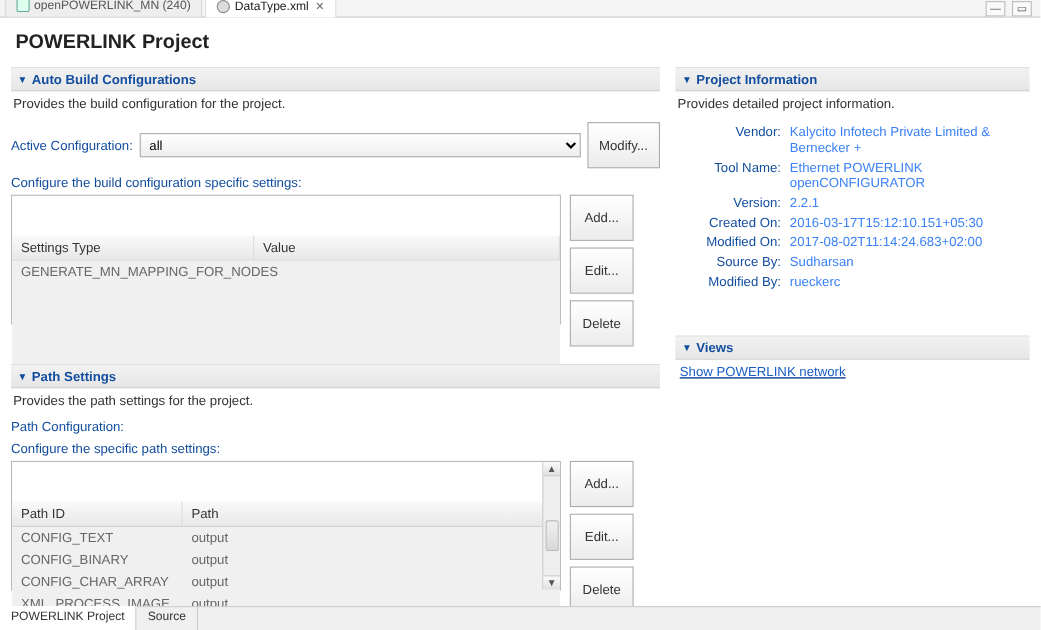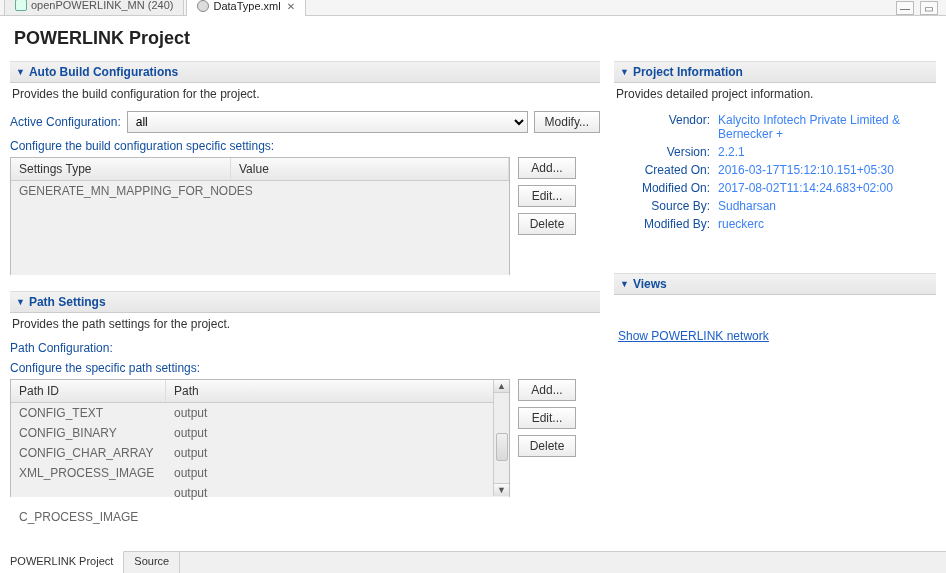--- a/index.html
+++ b/index.html
@@ -123,21 +123,21 @@
     font-family: inherit;
     font-size: 12px;
     height: 22px;
     border: 1px solid #aaa;
     background: linear-gradient(#fff,#eee);
     padding: 1px 4px;
   }
   .btn {
     border: 1px solid #aaa;
     background: linear-gradient(#fff,#ececec);
-    padding: 3px 10px;
+    padding: 13px 10px;
     font-size: 12px;
     color: #333;
     cursor: pointer;
     min-width: 58px;
     text-align: center;
   }
   .sub-label {
     color: #124d9e;
     margin: 6px 0 4px 0;
   }
@@ -146,20 +146,21 @@
     gap: 8px;
   }
   .grid {
     border: 1px solid #bbb;
     background: #fff;
   }
   .grid-header {
     display: flex;
     background: linear-gradient(#fafafa,#e8e8e8);
     border-bottom: 1px solid #ccc;
+    margin-top: 36px;
   }
   .grid-header .cell {
     padding: 4px 8px;
     color: #333;
     border-right: 1px solid #ddd;
   }
   .grid-body {
     background: #f0f0f0;
   }
   .grid-row {
@@ -371,20 +372,24 @@
       <span>Project Information</span>
     </div>
     <div class="section-desc">Provides detailed project information.</div>
     <table class="info-table">
       <tbody>
           <tr>
             <td class="info-label">Vendor:</td>
           <td class="info-value">Kalycito Infotech Private Limited &amp; Bernecker +</td>
           </tr>
       <tr>
+            <td class="info-label">Tool Name:</td>
+          <td class="info-value">Ethernet POWERLINK openCONFIGURATOR</td>
+          </tr>
+      <tr>
             <td class="info-label">Version:</td>
           <td class="info-value">2.2.1</td>
           </tr>
       <tr>
             <td class="info-label">Created On:</td>
           <td class="info-value">2016-03-17T15:12:10.151+05:30</td>
           </tr>
       <tr>
             <td class="info-label">Modified On:</td>
           <td class="info-value">2017-08-02T11:14:24.683+02:00</td>
@@ -399,21 +404,21 @@
           </tr>
     </tbody>
       </table>
 
     <div style="height:40px;"></div>
 
     <div class="section-header">
       <span class="twisty">▼</span>
       <span>Views</span>
     </div>
-    <div style="padding:34px 4px;text-decoration:underline;">
+    <div style="padding:4px 4px;text-decoration:underline;">
       <span class="link">Show POWERLINK network</span>
     </div>
   </div>
 </div>
 
 <div class="bottom-tabs">
   <div class="bottom-tab active">POWERLINK Project</div>
   <div class="bottom-tab">Source</div>
 </div>
 

